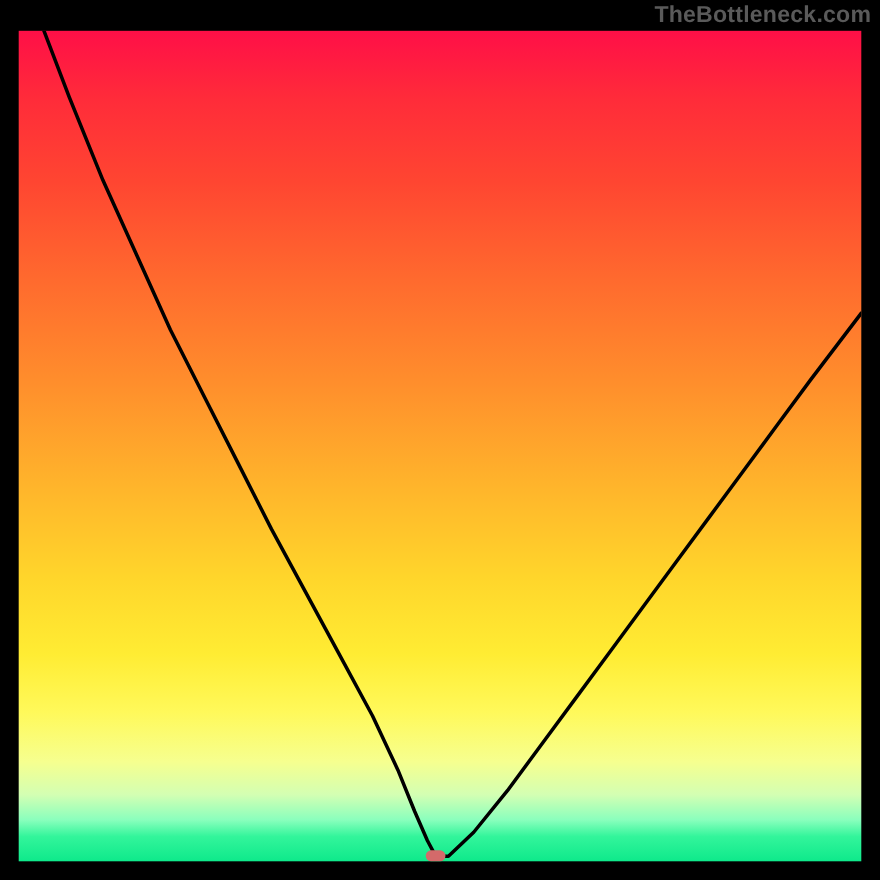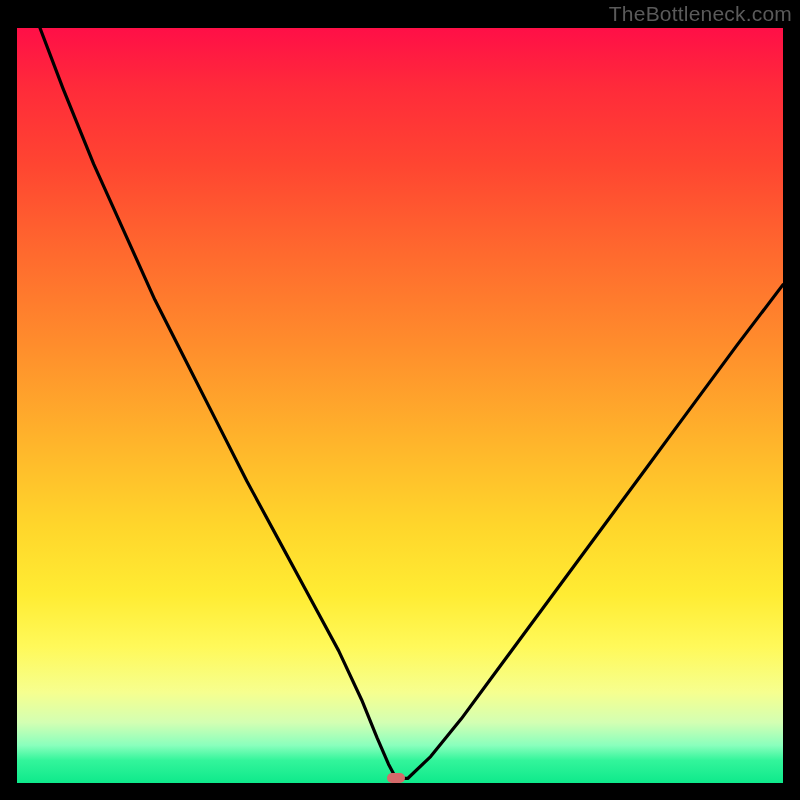--- a/index.html
+++ b/index.html
@@ -16,21 +16,21 @@
     width: 800px;
     height: 800px;
     background: #000;
   }
   .watermark {
     position: absolute;
     top: 2px;
     right: 8px;
     color: #5a5a5a;
     font-size: 21px;
-    font-weight: 400;
+    font-weight: 700;
     letter-spacing: 0.2px;
     z-index: 10;
   }
   .plot {
     position: absolute;
     left: 17px;
     top: 28px;
     width: 766px;
     height: 755px;
     background: linear-gradient(to bottom,

